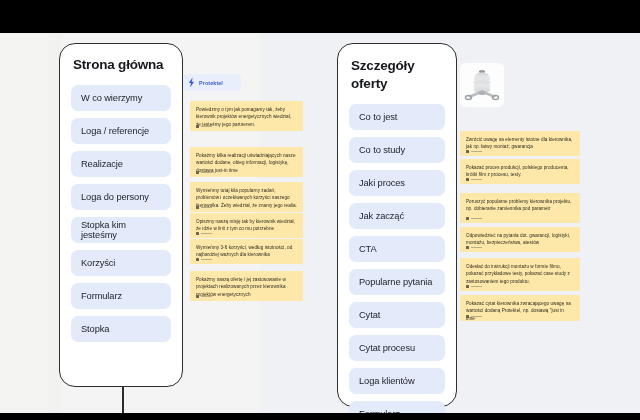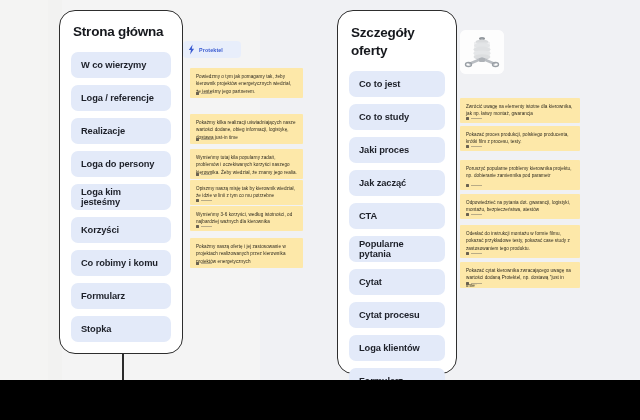--- a/index.html
+++ b/index.html
@@ -3,21 +3,21 @@
 <meta charset="utf-8">
 <style>
   html,body{margin:0;padding:0;}
   body{
     width:640px;height:420px;background:#000;overflow:hidden;
     font-family:"Liberation Sans","DejaVu Sans",sans-serif;
   }
   .stage{position:absolute;left:0;top:0;width:640px;height:420px;background:#000;}
   
   .canvas{
-    position:absolute;left:0;top:0;width:640px;height:380px;
+    position:absolute;left:0;top:33px;width:640px;height:380px;
     background:#f4f4f3;overflow:hidden;
   }
   
   .tint{position:absolute;top:0;bottom:0;}
   .tint-a{left:48px;width:720px;background:#f4f4f4;}
   .tint-b{left:260px;width:520px;background:#eceff4;opacity:.55;}
   .tint-c{left:48px;width:14px;background:#f2f2f1;}
 
   
   .connector{position:absolute;left:122px;top:345px;width:1.6px;height:55px;background:#2b2b2b;}
@@ -28,21 +28,21 @@
     border-radius:16px;box-sizing:border-box;
   }
   .card-title{
     font-size:13.5px;font-weight:bold;color:#16181d;line-height:1.22;
     letter-spacing:-.2px;padding:0 2px;
   }
   .chips{display:flex;flex-direction:column;gap:7px;margin-top:12px;}
   .chip{
     background:#e3eaf9;border-radius:7px;height:26px;
     display:flex;align-items:center;padding:0 10px;
-    font-size:9.3px;font-weight:bold;color:#1d2029;letter-spacing:-.1px;
+    font-size:9.3px;font-weight:normal;color:#1d2029;letter-spacing:-.1px;
   }
 
   #card-home{left:59px;top:10px;width:124px;height:344px;padding:13px 11px;}
   #card-offer{left:337px;top:10px;width:120px;height:364px;padding:13px 11px;}
   #card-offer .card-title{line-height:1.3;}
 
   
   .logo-chip{
     position:absolute;left:183px;top:41px;width:58px;height:17px;
     background:#e8eefb;border-radius:4px;display:flex;align-items:center;
@@ -89,23 +89,22 @@
 
     <div class="connector"></div>
 
     <div class="card" id="card-home">
       <div class="card-title">Strona główna</div>
       <div class="chips">
         <div class="chip">W co wierzymy</div>
         <div class="chip">Loga / referencje</div>
         <div class="chip">Realizacje</div>
         <div class="chip">Loga do persony</div>
-        <div class="chip">Loga kim jesteśmy</div>
+        <div class="chip">Stopka kim jesteśmy</div>
         <div class="chip">Korzyści</div>
-        <div class="chip">Co robimy i komu</div>
         <div class="chip">Formularz</div>
         <div class="chip">Stopka</div>
       </div>
     </div>
 
     <div class="logo-chip">
       <svg class="bolt" viewBox="0 0 10 12">
         <path d="M6.2 0.4 L2.0 6.6 L4.4 6.6 L3.4 11.6 L7.9 5.2 L5.4 5.2 Z" fill="#3a5bd1"></path>
       </svg>
       <span class="logo-word">Protektel</span>

